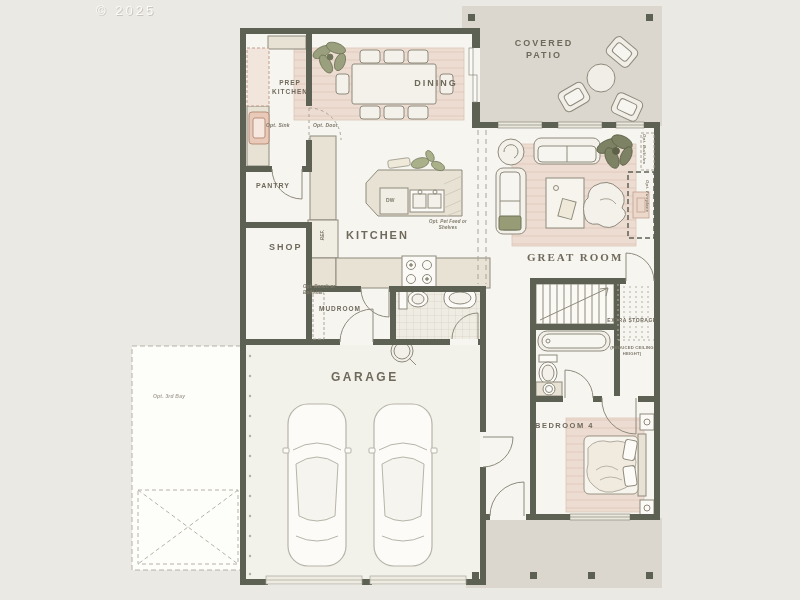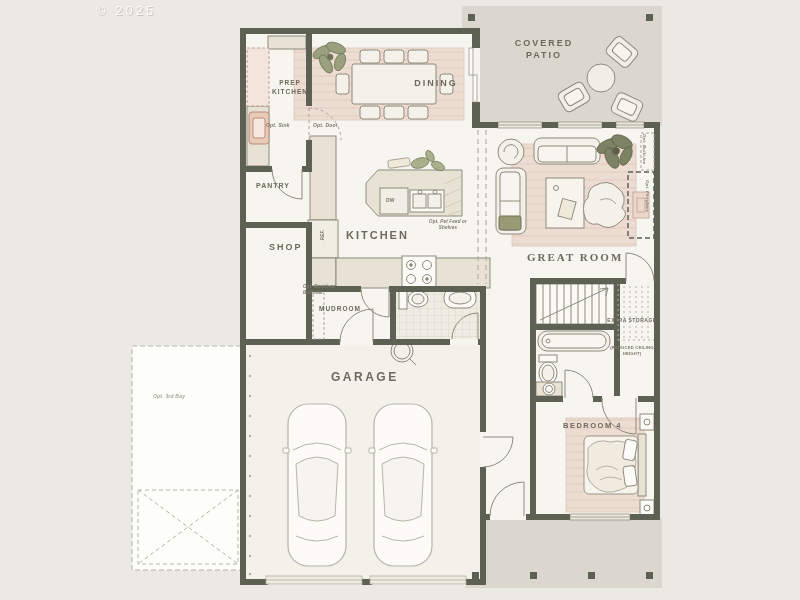--- a/index.html
+++ b/index.html
@@ -412,15 +412,15 @@
 <div class="lbl vert" style="left:641px;top:134px;height:42px;">Opt. Built-Ins</div>
 <div class="lbl vert" style="left:644px;top:180px;height:58px;">Opt. Fireplace</div>
 <div class="lbl sz65" style="left:319px;top:305px;">MUDROOM</div>
 <div class="lbl tiny2" style="left:303px;top:284px;width:44px;">Opt. Bench or Built-ins</div>
 <div class="lbl center" style="left:607px;top:295px;width:50px;">
   <span class="xs-title">EXTRA STORAGE</span>
   <span class="xs-sub">(REDUCED CEILING HEIGHT)</span>
 </div>
 <div class="lbl sz10" style="left:331px;top:369px;">GARAGE</div>
 <div class="lbl tiny faint" style="left:153px;top:393px;">Opt. 3rd Bay</div>
-<div class="lbl sz75" style="left:563px;top:421px;">BEDROOM 4</div>
+<div class="lbl sz75" style="left:535px;top:421px;">BEDROOM 4</div>
 
 </div>
 
 </body></html>

